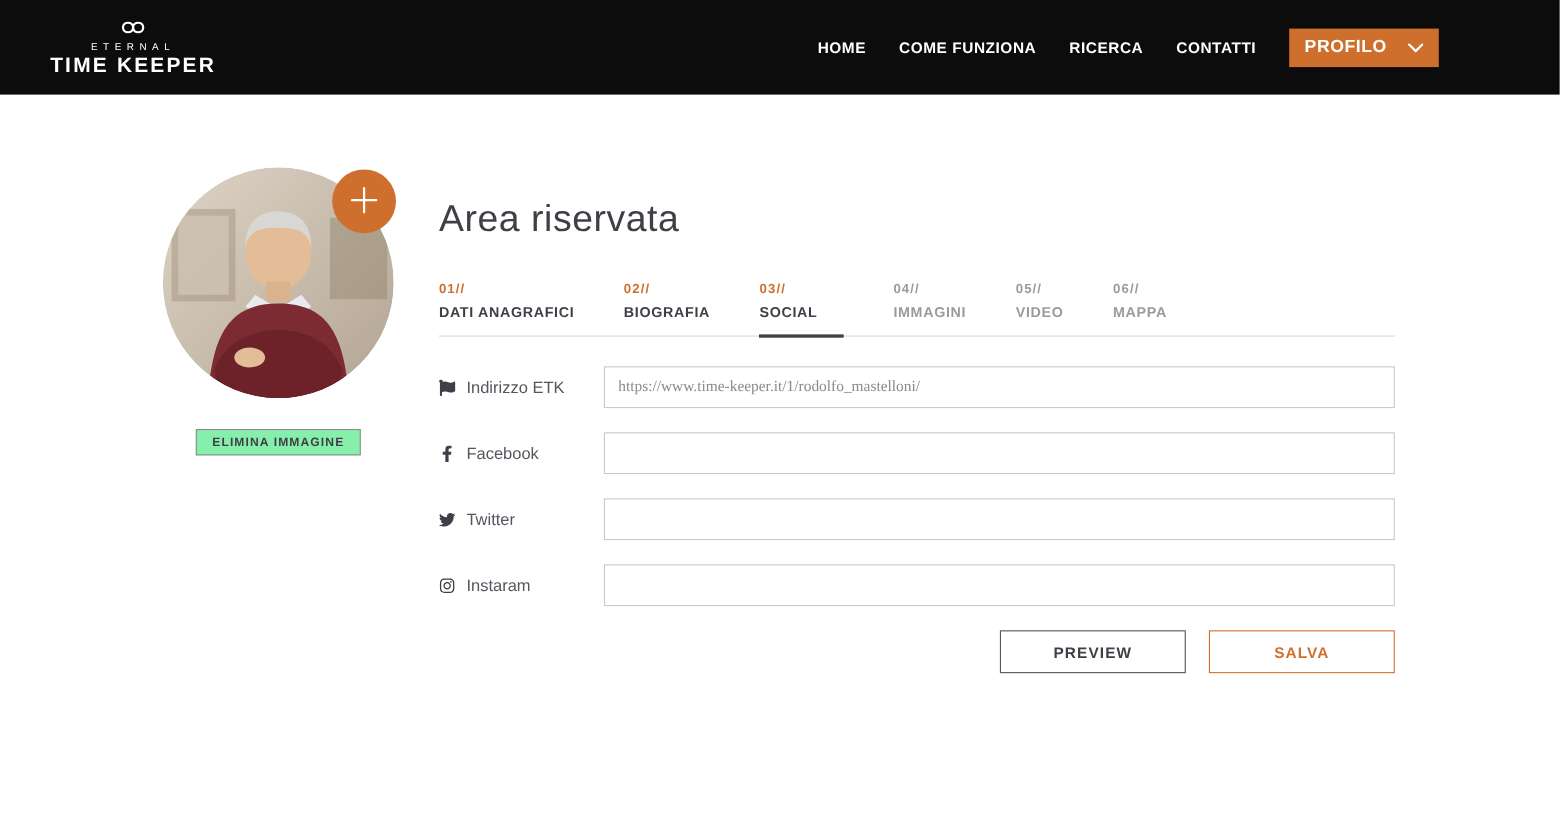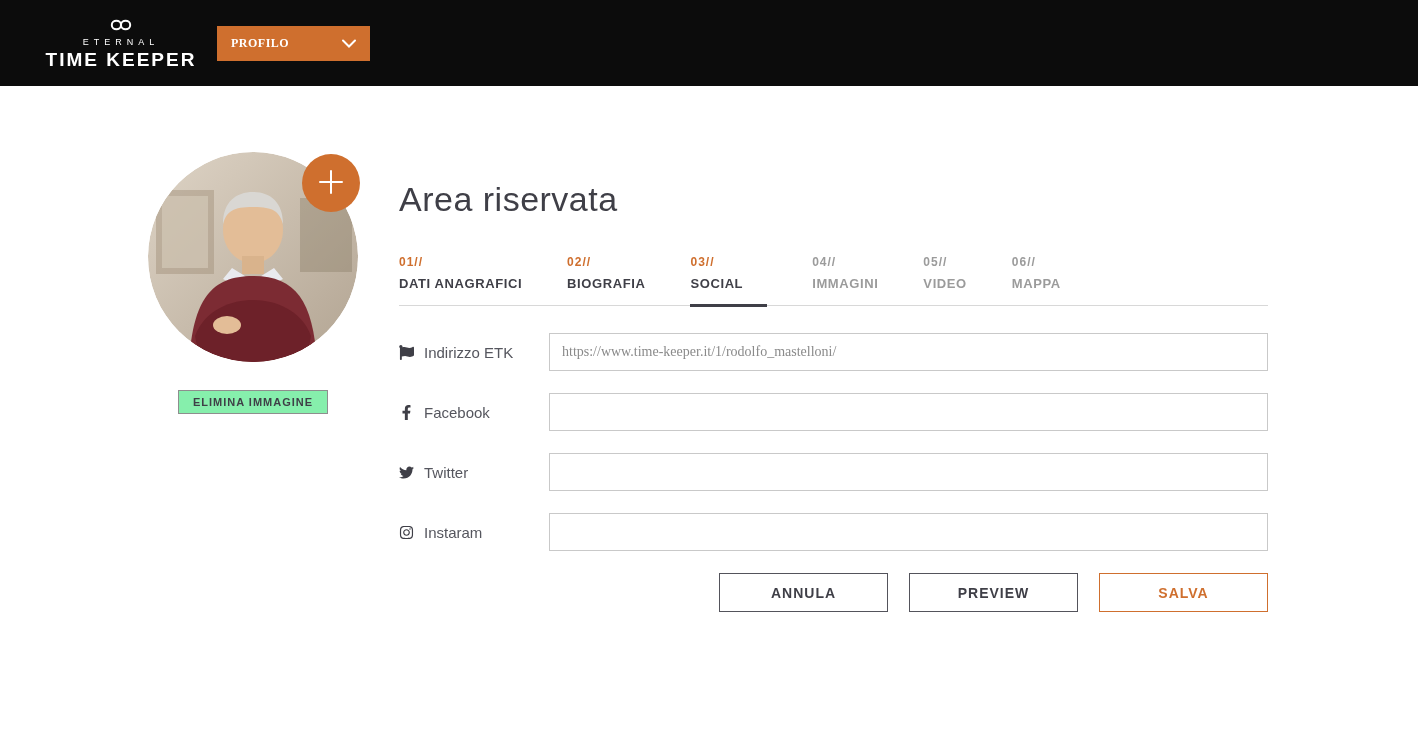--- a/index.html
+++ b/index.html
@@ -19,23 +19,23 @@
   }
   .logo { display: flex; flex-direction: column; align-items: center; color: #fff; width: 132px; cursor: pointer; }
   .logo-inf svg { width: 46px; height: 20px; display: block; }
   .logo-line1 { font-size: 9px; letter-spacing: 5px; margin-top: 2px; font-weight: 400; }
   .logo-line2 { font-size: 19px; letter-spacing: 2px; font-weight: 600; margin-top: 2px; white-space: nowrap; }
 
   .nav { margin-left: auto; display: flex; align-items: center; gap: 30px; }
   .nav-item { color: #ffffff; font-size: 14px; font-weight: 700; letter-spacing: 0.5px; cursor: pointer; white-space: nowrap; }
 
   .profile-btn {
-    margin-left: 30px; width: 153px; height: 35px;
+    margin-left: 30px; width: 136px; height: 35px;
     background: #cf6f2e; color: #fff; border: none;
-    font-family: Liberation Serif, serif; font-size: 12px; font-weight: 700; letter-spacing: 0.5px;
+    font-family: Liberation Sans, sans-serif; font-size: 16px; font-weight: 700; letter-spacing: 0.5px;
     display: flex; align-items: center; padding: 0 14px; cursor: pointer;
   }
   .profile-btn .chev { margin-left: auto; display: flex; }
   .profile-btn .chev svg { width: 14px; height: 9px; }
 
   
   .main { display: flex; padding: 66px 150px 0 148px; }
 
   .left-col { width: 210px; flex-shrink: 0; }
   .avatar-wrap { position: relative; width: 210px; height: 210px; }
@@ -98,20 +98,26 @@
   <div class="logo">
     <span class="logo-inf">
       <svg viewBox="0 0 60 26" fill="none" stroke="#ffffff" stroke-width="2.6" stroke-linecap="round">
         <path d="M30 13 C30 5.5 18 5.5 18 13 C18 20.5 30 20.5 30 13 C30 5.5 42 5.5 42 13 C42 20.5 30 20.5 30 13"></path>
       </svg>
     </span>
     <span class="logo-line1">ETERNAL</span>
     <span class="logo-line2">TIME KEEPER</span>
   </div>
 
+  <div class="nav">
+    <span class="nav-item">HOME</span>
+    <span class="nav-item">COME FUNZIONA</span>
+    <span class="nav-item">RICERCA</span>
+    <span class="nav-item">CONTATTI</span>
+  </div>
 
   <button class="profile-btn">
     <span>PROFILO</span>
     <span class="chev">
       <svg viewBox="0 0 14 9" fill="none" stroke="#ffffff" stroke-width="2" stroke-linecap="round">
         <path d="M1 1.5 L7 7.5 L13 1.5"></path>
       </svg>
     </span>
   </button>
 </div>
@@ -234,19 +240,18 @@
               </svg>
           </span>
           <span>Instaram</span>
         </div>
         <input class="field-input" type="text" value="" style="">
       </div>
 
     </div>
 
     <div class="actions">
-      <button class="action-btn btn-default">ANNULA</button>
       <button class="action-btn btn-default">PREVIEW</button>
       <button class="action-btn btn-primary">SALVA</button>
     </div>
 
   </div>
 </div>
 
 </body></html>

